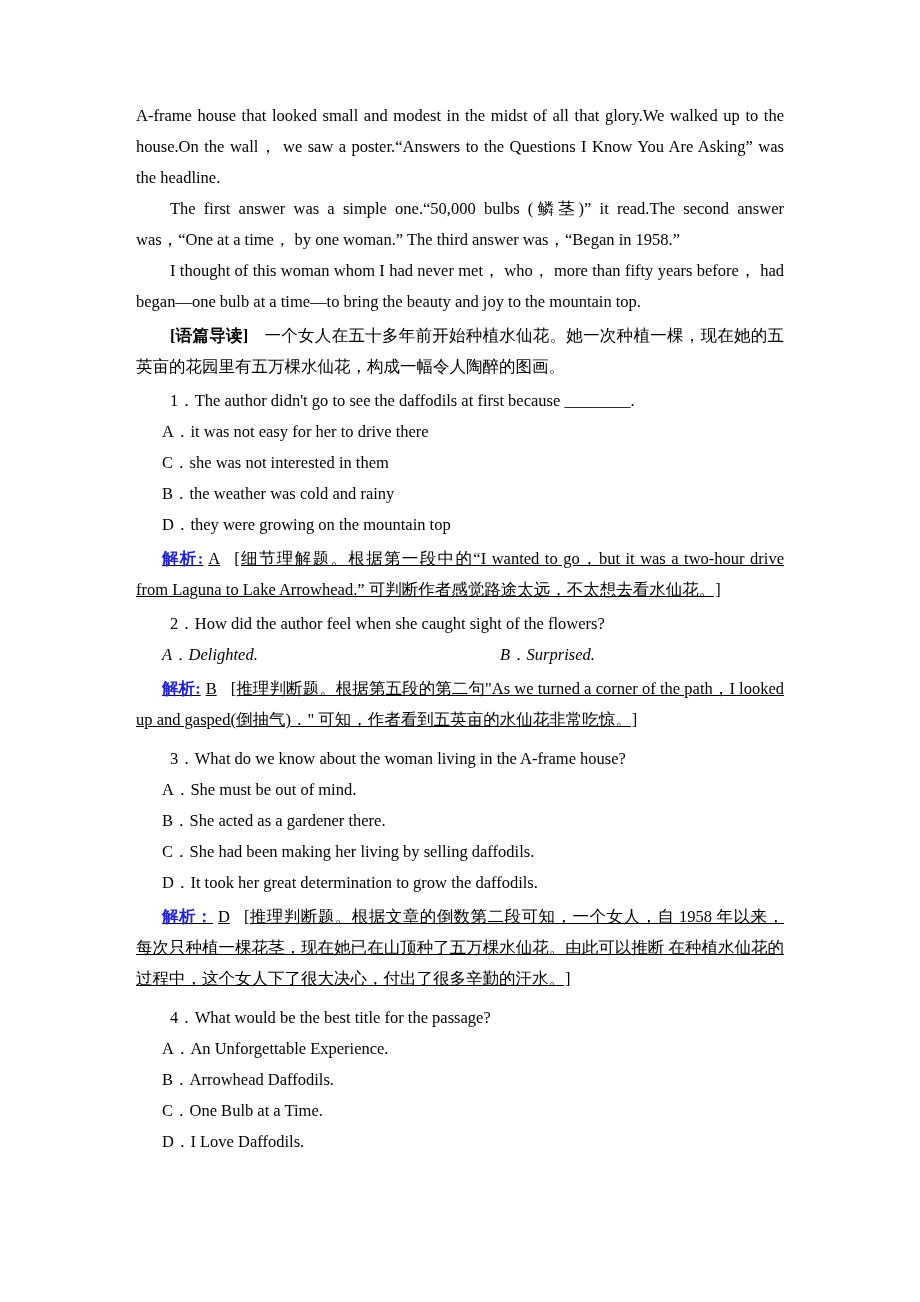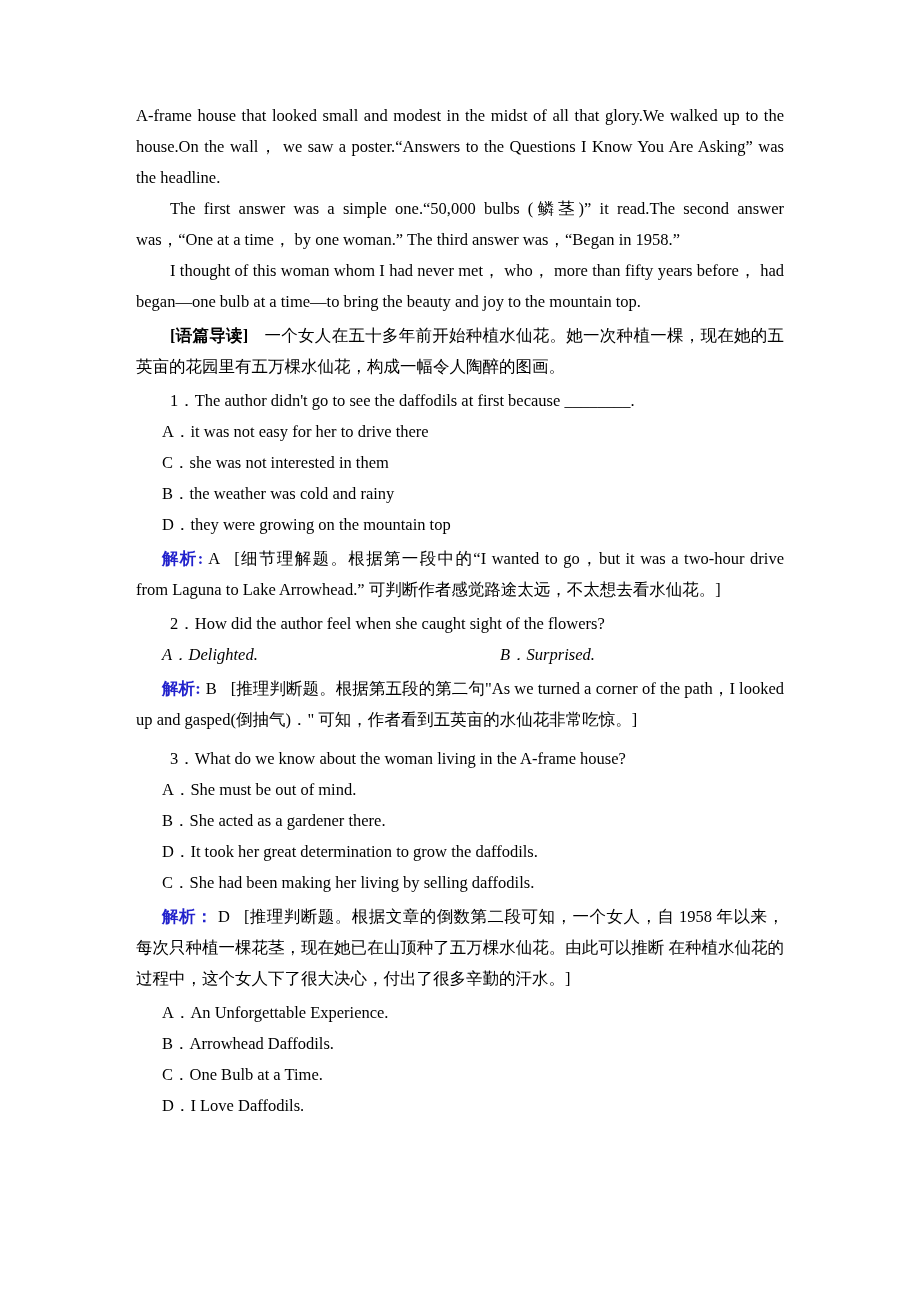--- a/index.html
+++ b/index.html
@@ -42,20 +42,21 @@
   .opt-row .opt-right {
     position: absolute;
     left: 364px;
     top: 0;
   }
   .analysis {
     text-indent: 26px;
     text-align: justify;
     margin-top: 3px;
     margin-bottom: 3px;
+    text-decoration: underline;
   }
   .analysis-label {
     color: #2222cc;
     font-weight: bold;
   }
   .answer-letter {
     margin: 0 14px 0 5px;
   }
   .guide {
     margin-top: 3px;
@@ -90,22 +91,23 @@
   <p class="indent">2．How did the author feel when she caught sight of the flowers?</p>
   <div class="opt-row">
     <span>A．Delighted.</span>
     <span class="opt-right">B．Surprised.</span>
   </div>
   <p class="analysis"><span class="analysis-label">解析:</span><span class="answer-letter">B</span><span>[推理判断题。根据第五段的第二句"As we turned a corner of the path，I looked up and gasped(倒抽气)．" 可知，作者看到五英亩的水仙花非常吃惊。]</span></p>
 
   <p class="indent gap-before">3．What do we know about the woman living in the A-frame house?</p>
   <p class="option">A．She must be out of mind.</p>
   <p class="option">B．She acted as a gardener there.</p>
+  <p class="option">C．She had been making her living by selling daffodils.</p>
   <p class="option">D．It took her great determination to grow the daffodils.</p>
-  <p class="option">C．She had been making her living by selling daffodils.</p>
   <p class="analysis"><span class="analysis-label">解析：</span><span class="answer-letter">D</span><span>[推理判断题。根据文章的倒数第二段可知，一个女人，自 1958 年以来，每次只种植一棵花茎，现在她已在山顶种了五万棵水仙花。由此可以推断 在种植水仙花的过程中，这个女人下了很大决心，付出了很多辛勤的汗水。]</span></p>
 
+  <p class="indent gap-before">4．What would be the best title for the passage?</p>
   <p class="option">A．An Unforgettable Experience.</p>
   <p class="option">B．Arrowhead Daffodils.</p>
   <p class="option">C．One Bulb at a Time.</p>
   <p class="option">D．I Love Daffodils.</p>
 
 </div>
 
 </body></html>

